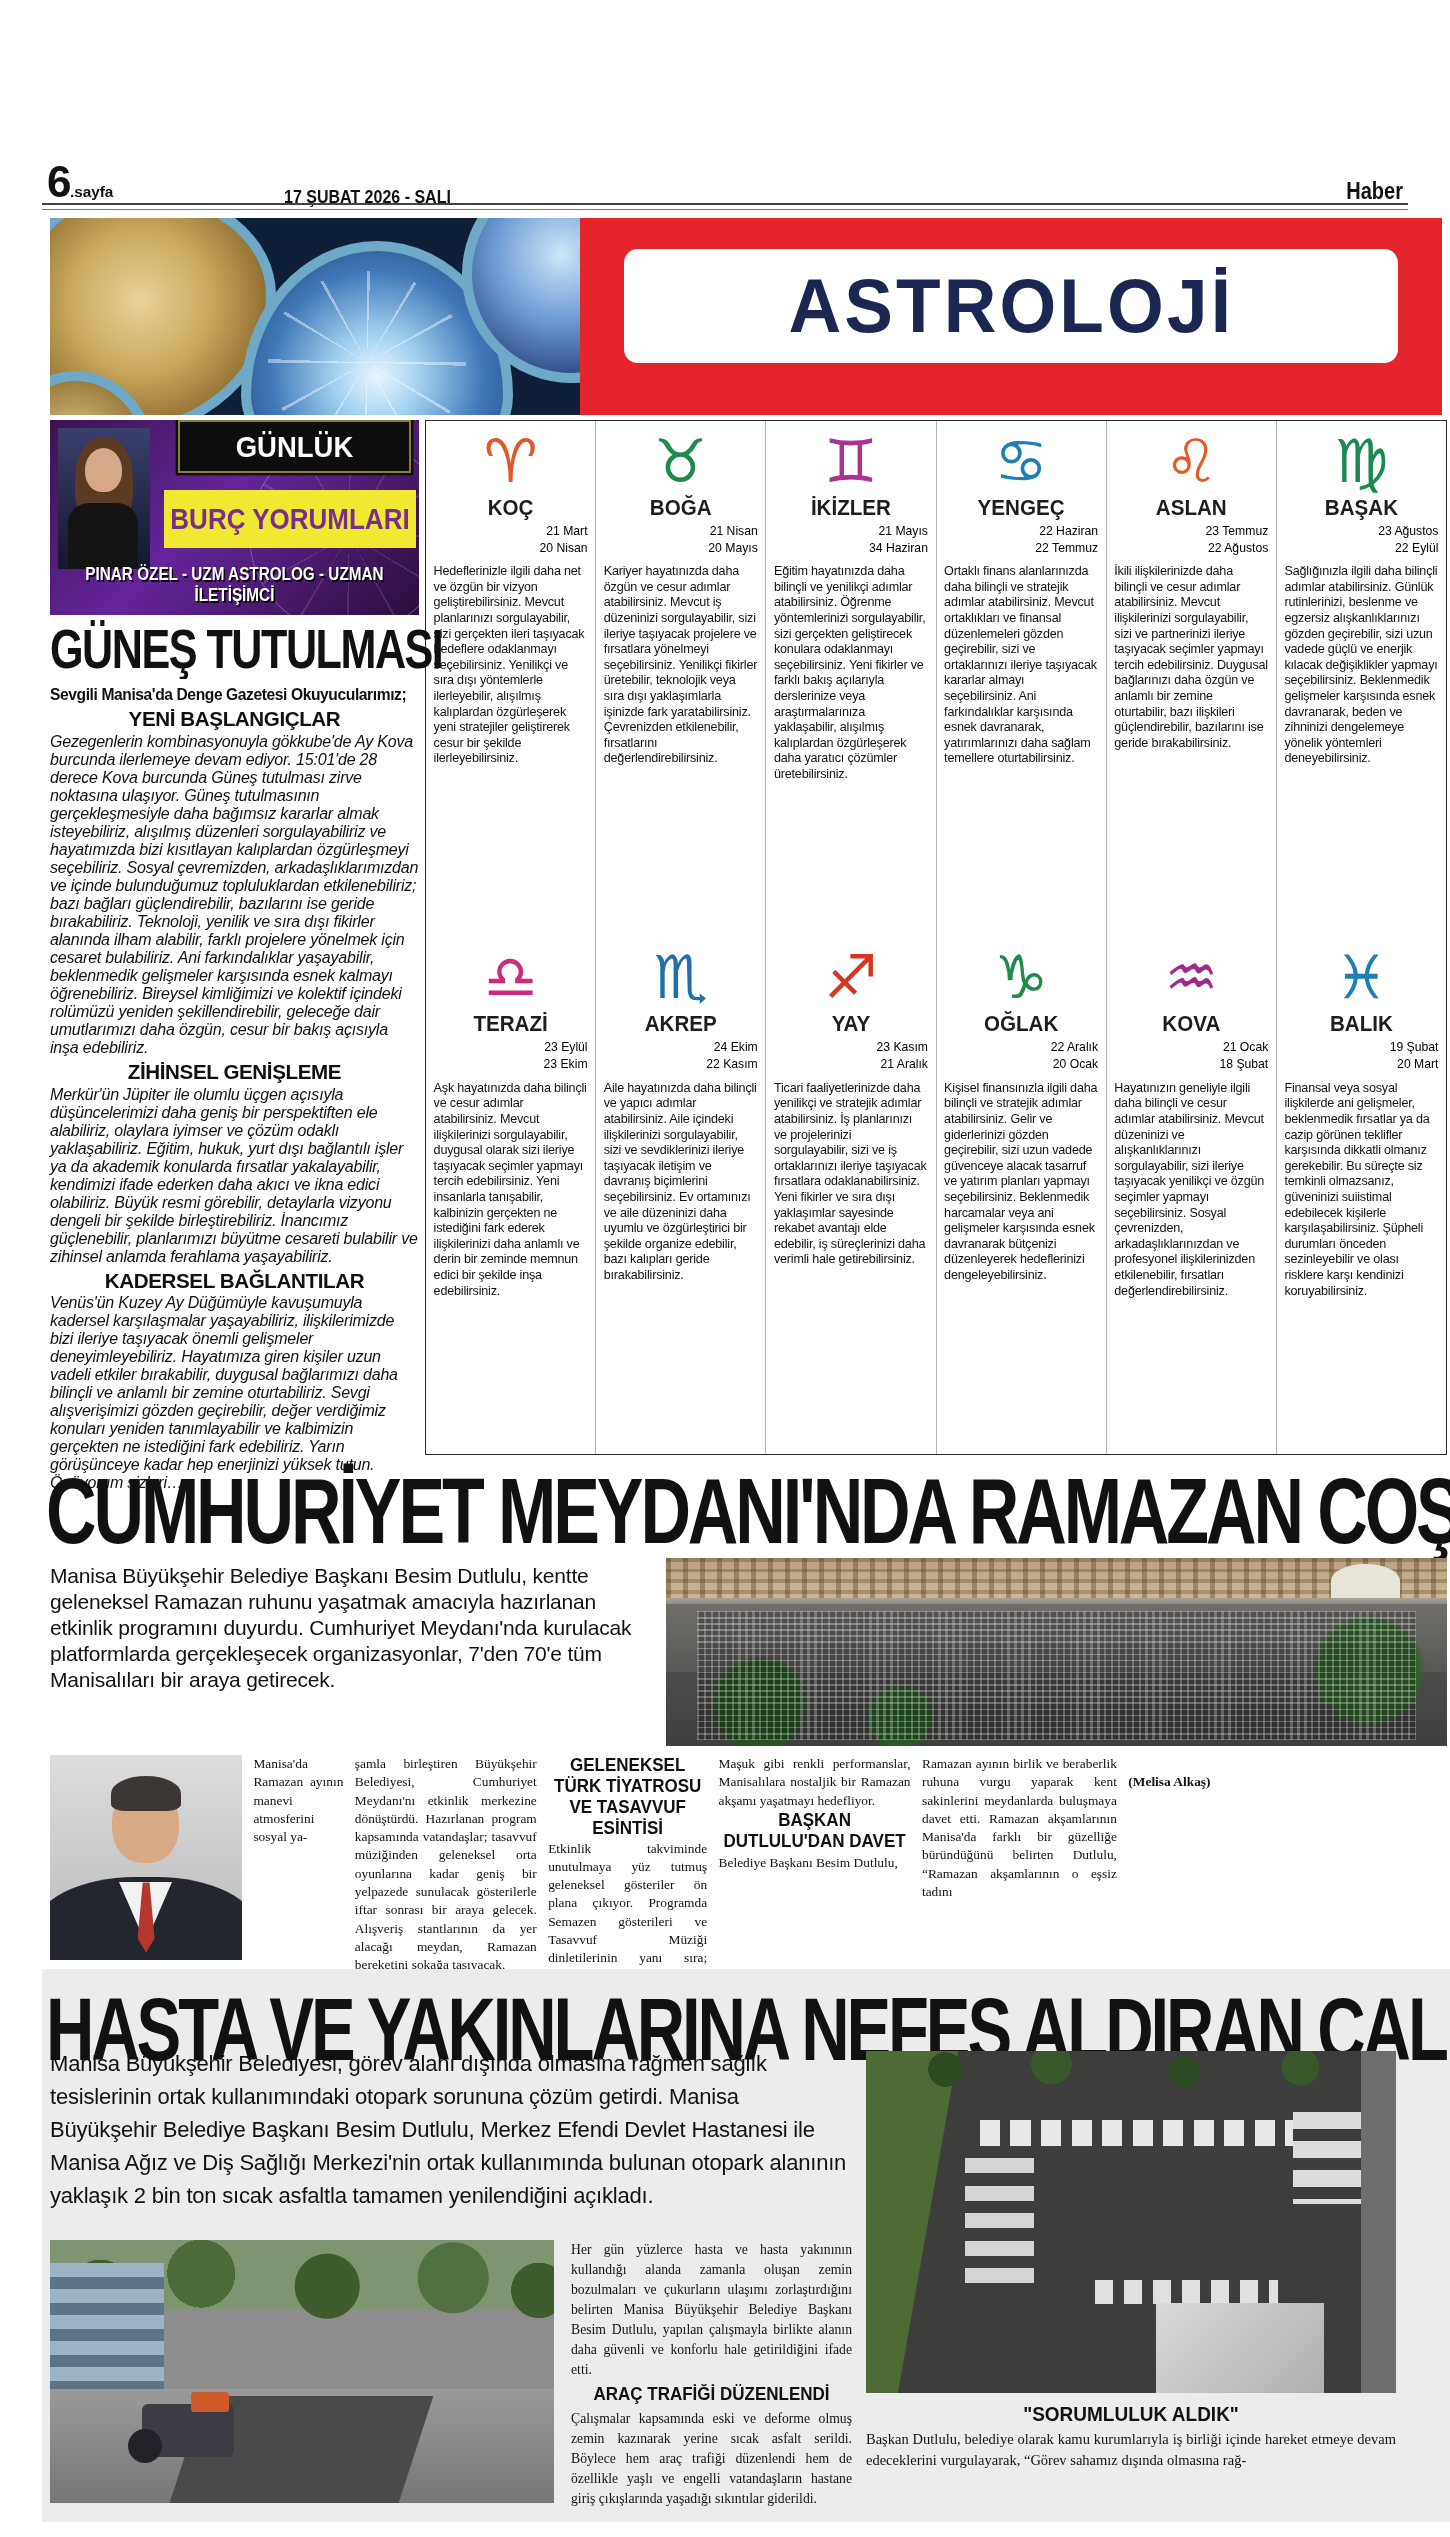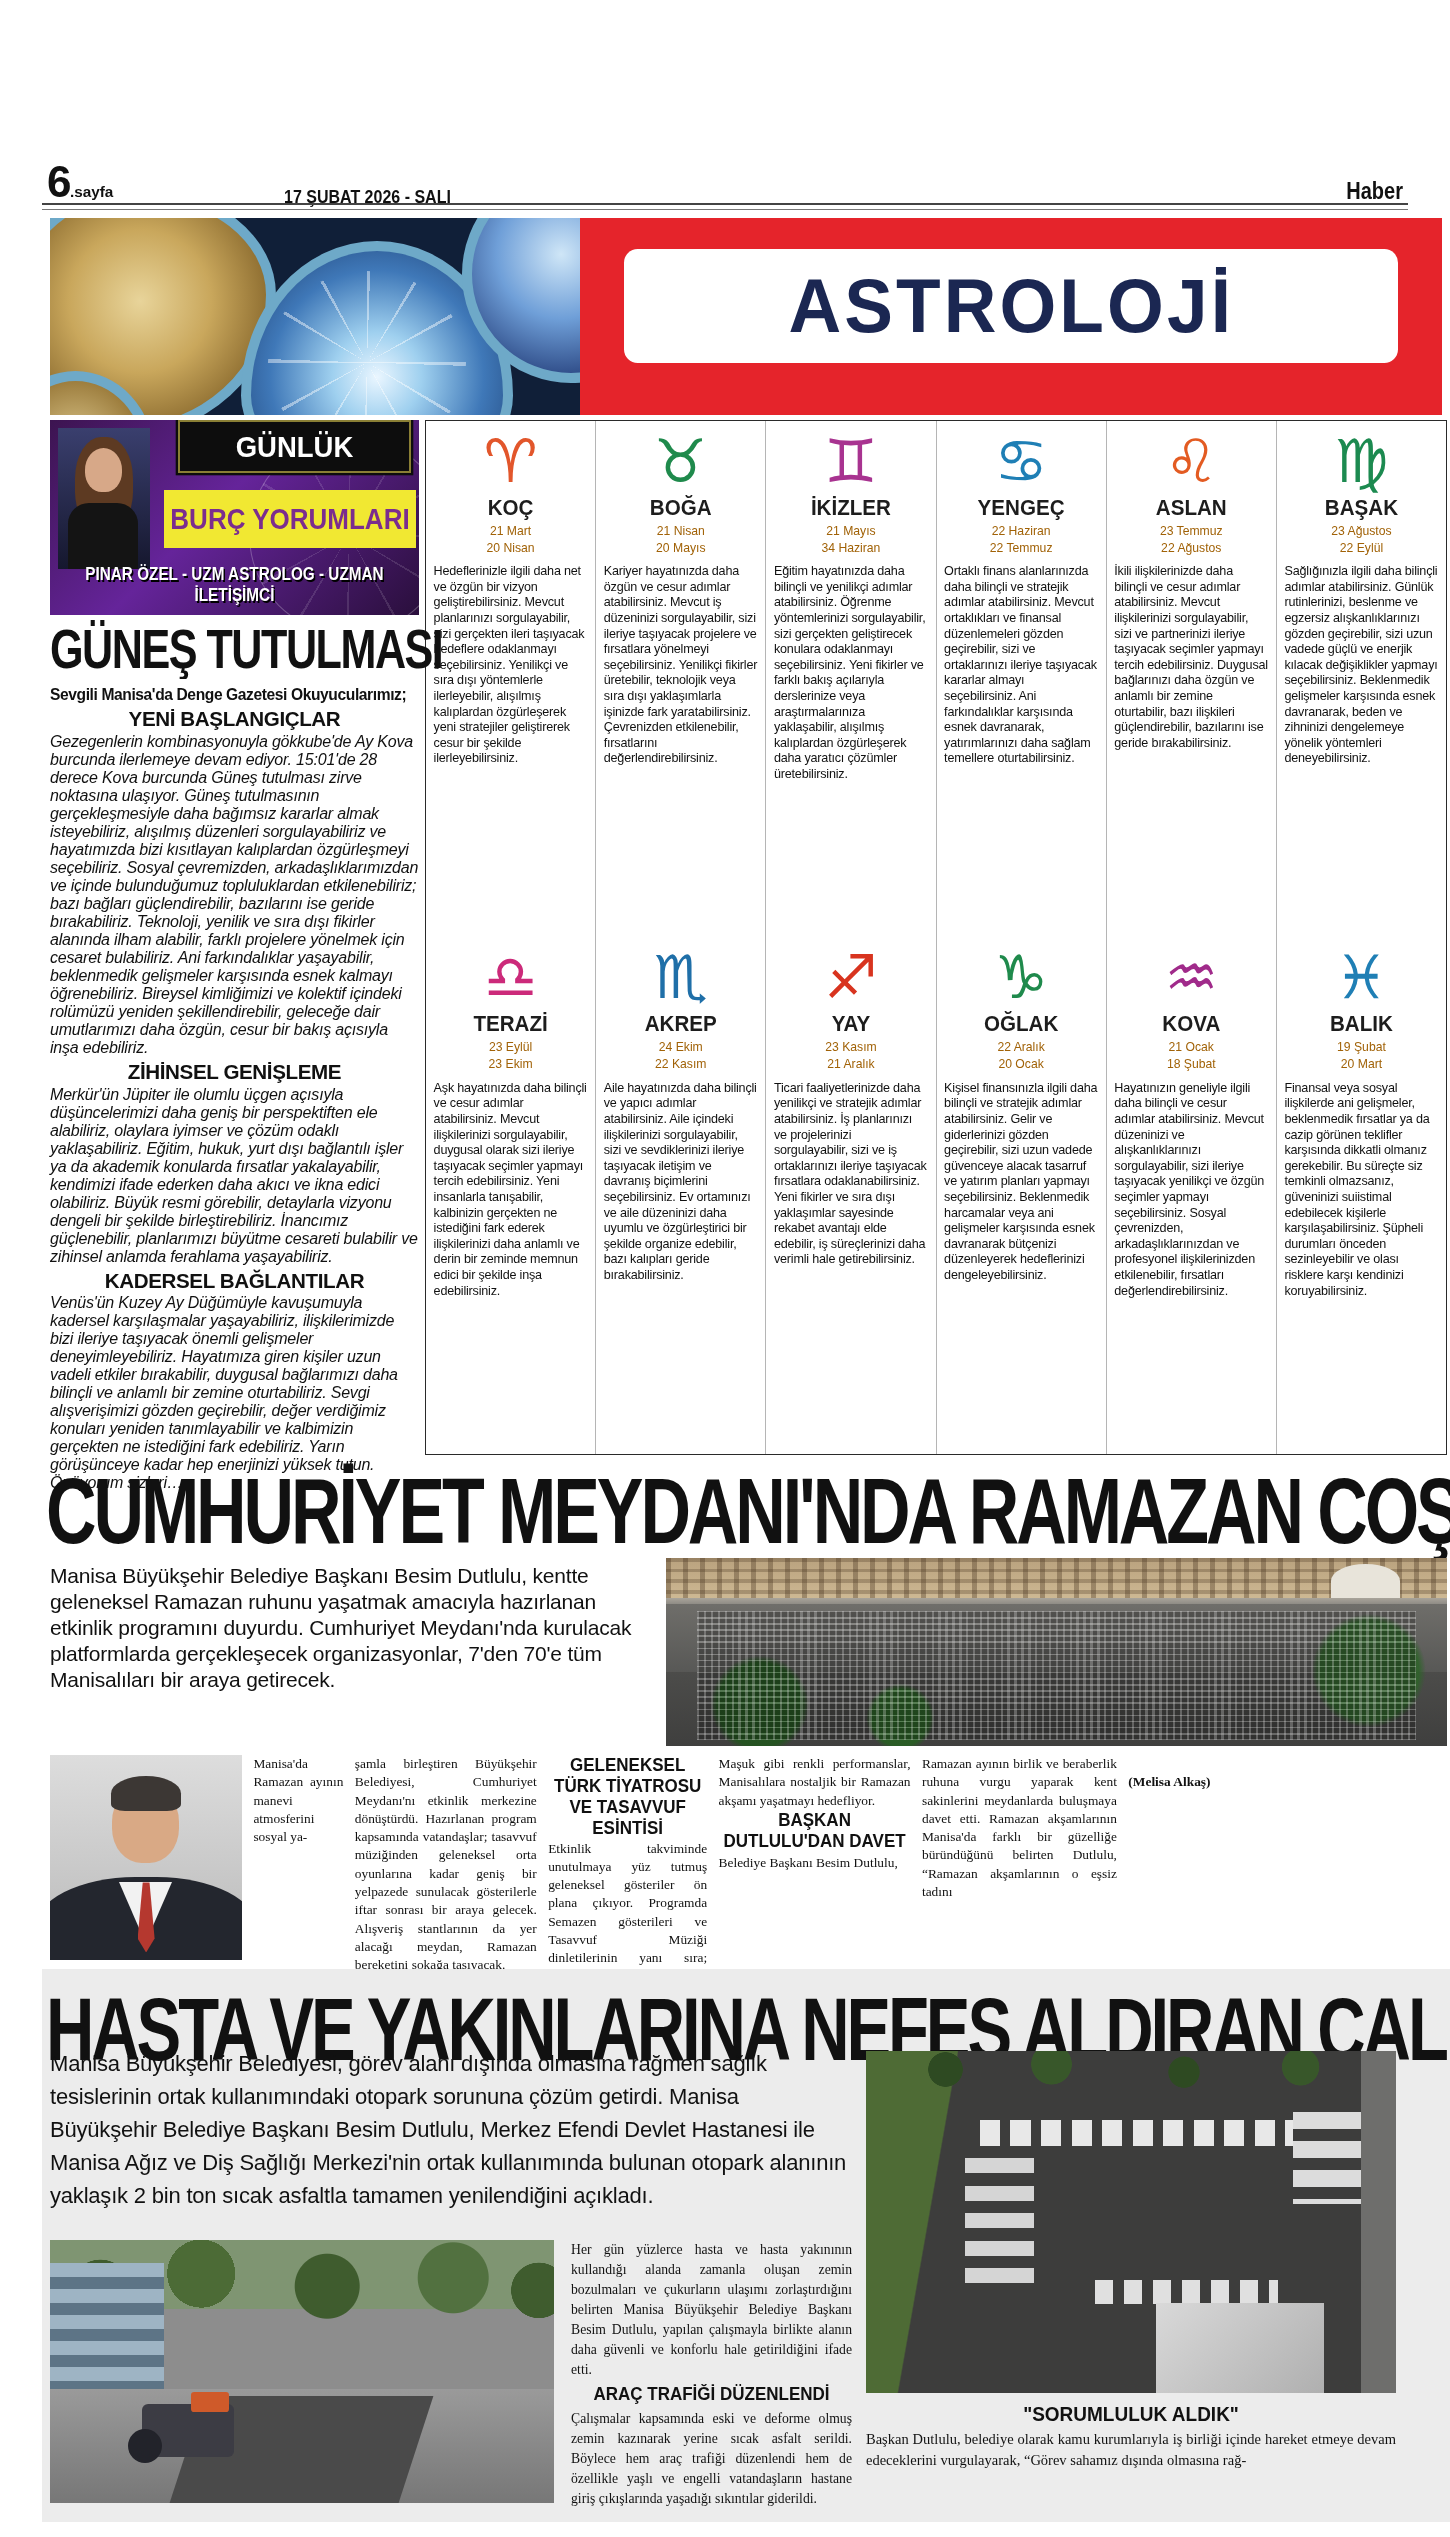--- a/index.html
+++ b/index.html
@@ -61,21 +61,21 @@
   .ecbody{font-size:16px;line-height:18px;text-align:left;letter-spacing:-0.2px;font-style:italic;}
 
   
   .zodiacpanel{flex:1 1 auto;border:1.5px solid #2a2a2a;box-sizing:border-box;background:#fff;display:flex;flex-direction:column;}
   .zheadline{background:#161616;color:#fff;text-align:center;font-size:22px;font-weight:bold;padding:7.6px 0 9.2px 0;transform-origin:center;letter-spacing:0;}
   .zrow{display:flex;flex:1 1 auto;}
   .zcell{flex:1 1 0;padding:4.6px 7.6px 6.1px 7.6px;box-sizing:border-box;border-right:0.8px solid #b5b5b5;display:flex;flex-direction:column;}
   .zcell:last-child{border-right:none;}
   .zsym{text-align:center;font-size:60px;line-height:70px;font-weight:bold;font-family:"DejaVu Sans",sans-serif;}
   .zname{text-align:center;font-size:20.6px;font-weight:bold;color:#1d1d1d;letter-spacing:0;transform:scaleY(1.05);}
-  .zdates{text-align:center;font-size:12.2px;color:#a16207;line-height:17px;margin:3.1px 0 7.6px 0;}
+  .zdates{text-align:right;font-size:12.2px;color:#000000;line-height:17px;margin:3.1px 0 7.6px 0;}
   .ztext{font-size:12.6px;line-height:15.6px;letter-spacing:-0.2px;}
 
   
   .bigheadline{position:absolute;left:46px;width:1366px;text-align:center;font-weight:bold;white-space:nowrap;}
   .bh-inner{display:inline-block;transform:scale(1.0,1.32);transform-origin:center top;letter-spacing:-3.1px;}
   .ramazan-hl{top:1459px;font-size:70px;}
   .hasta-hl{top:1978px;font-size:67px;}
 
   
   .ramtop{position:absolute;left:50px;top:1558px;width:1397px;height:188px;display:flex;}

